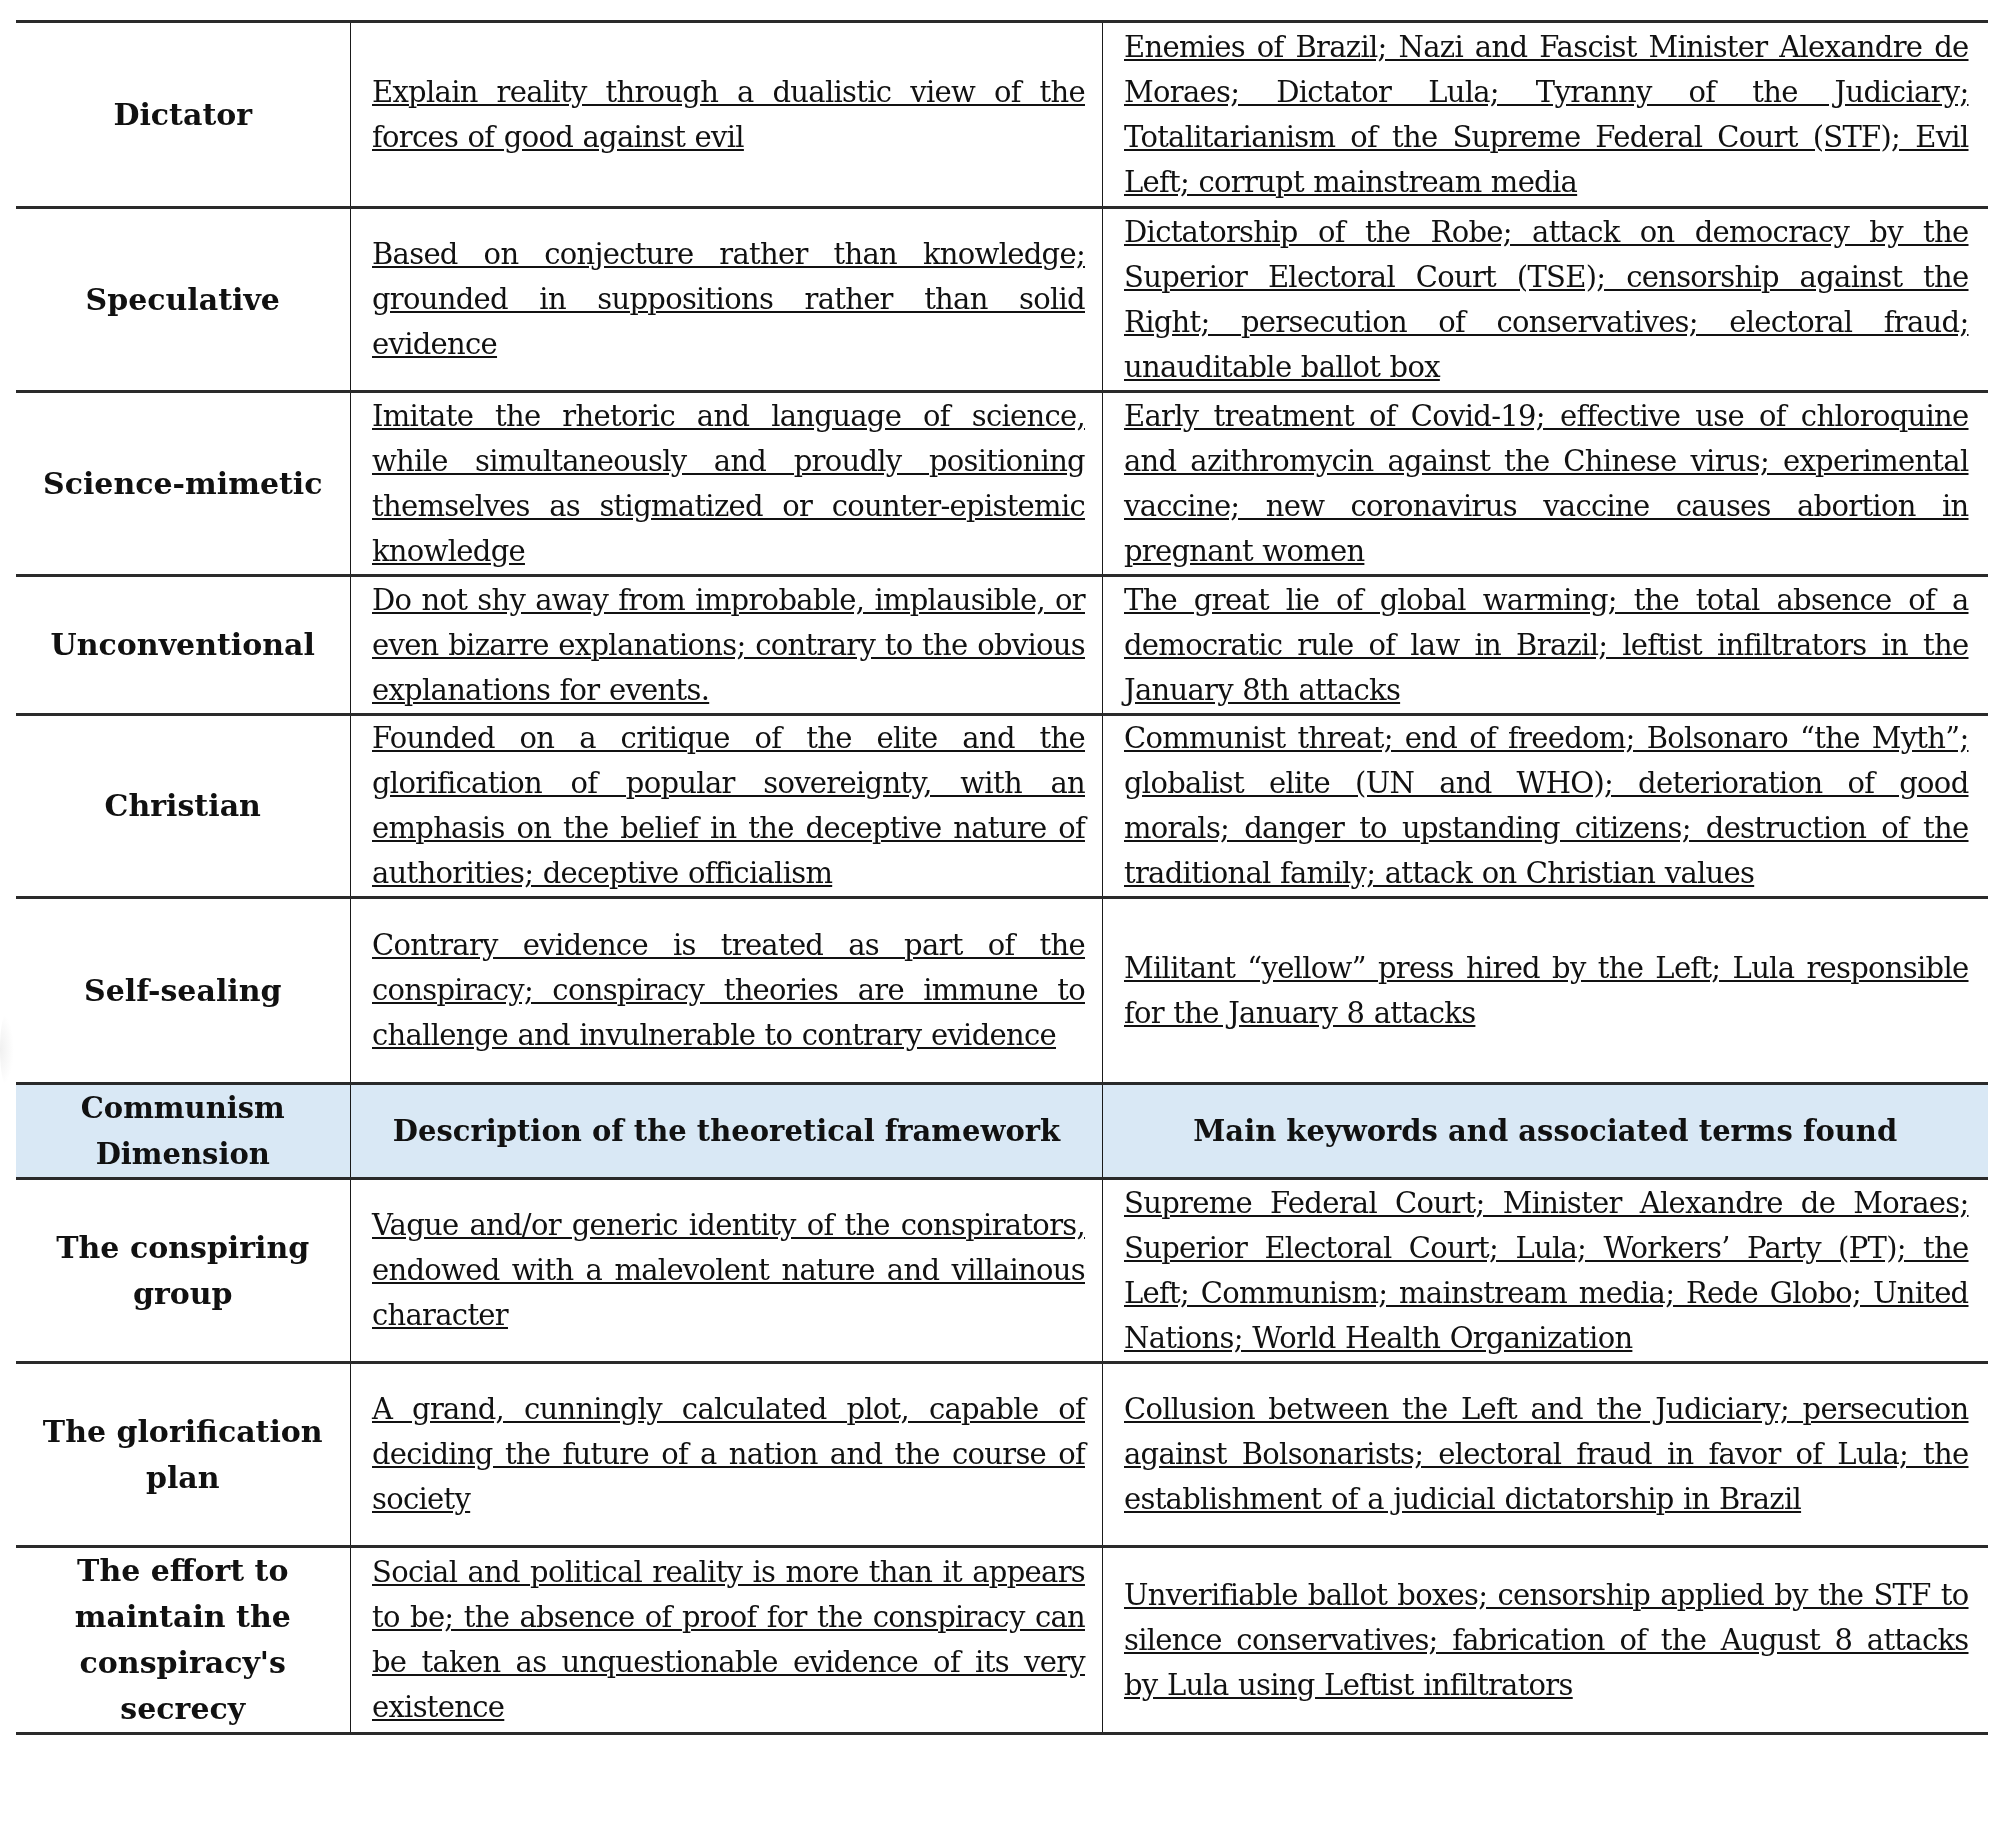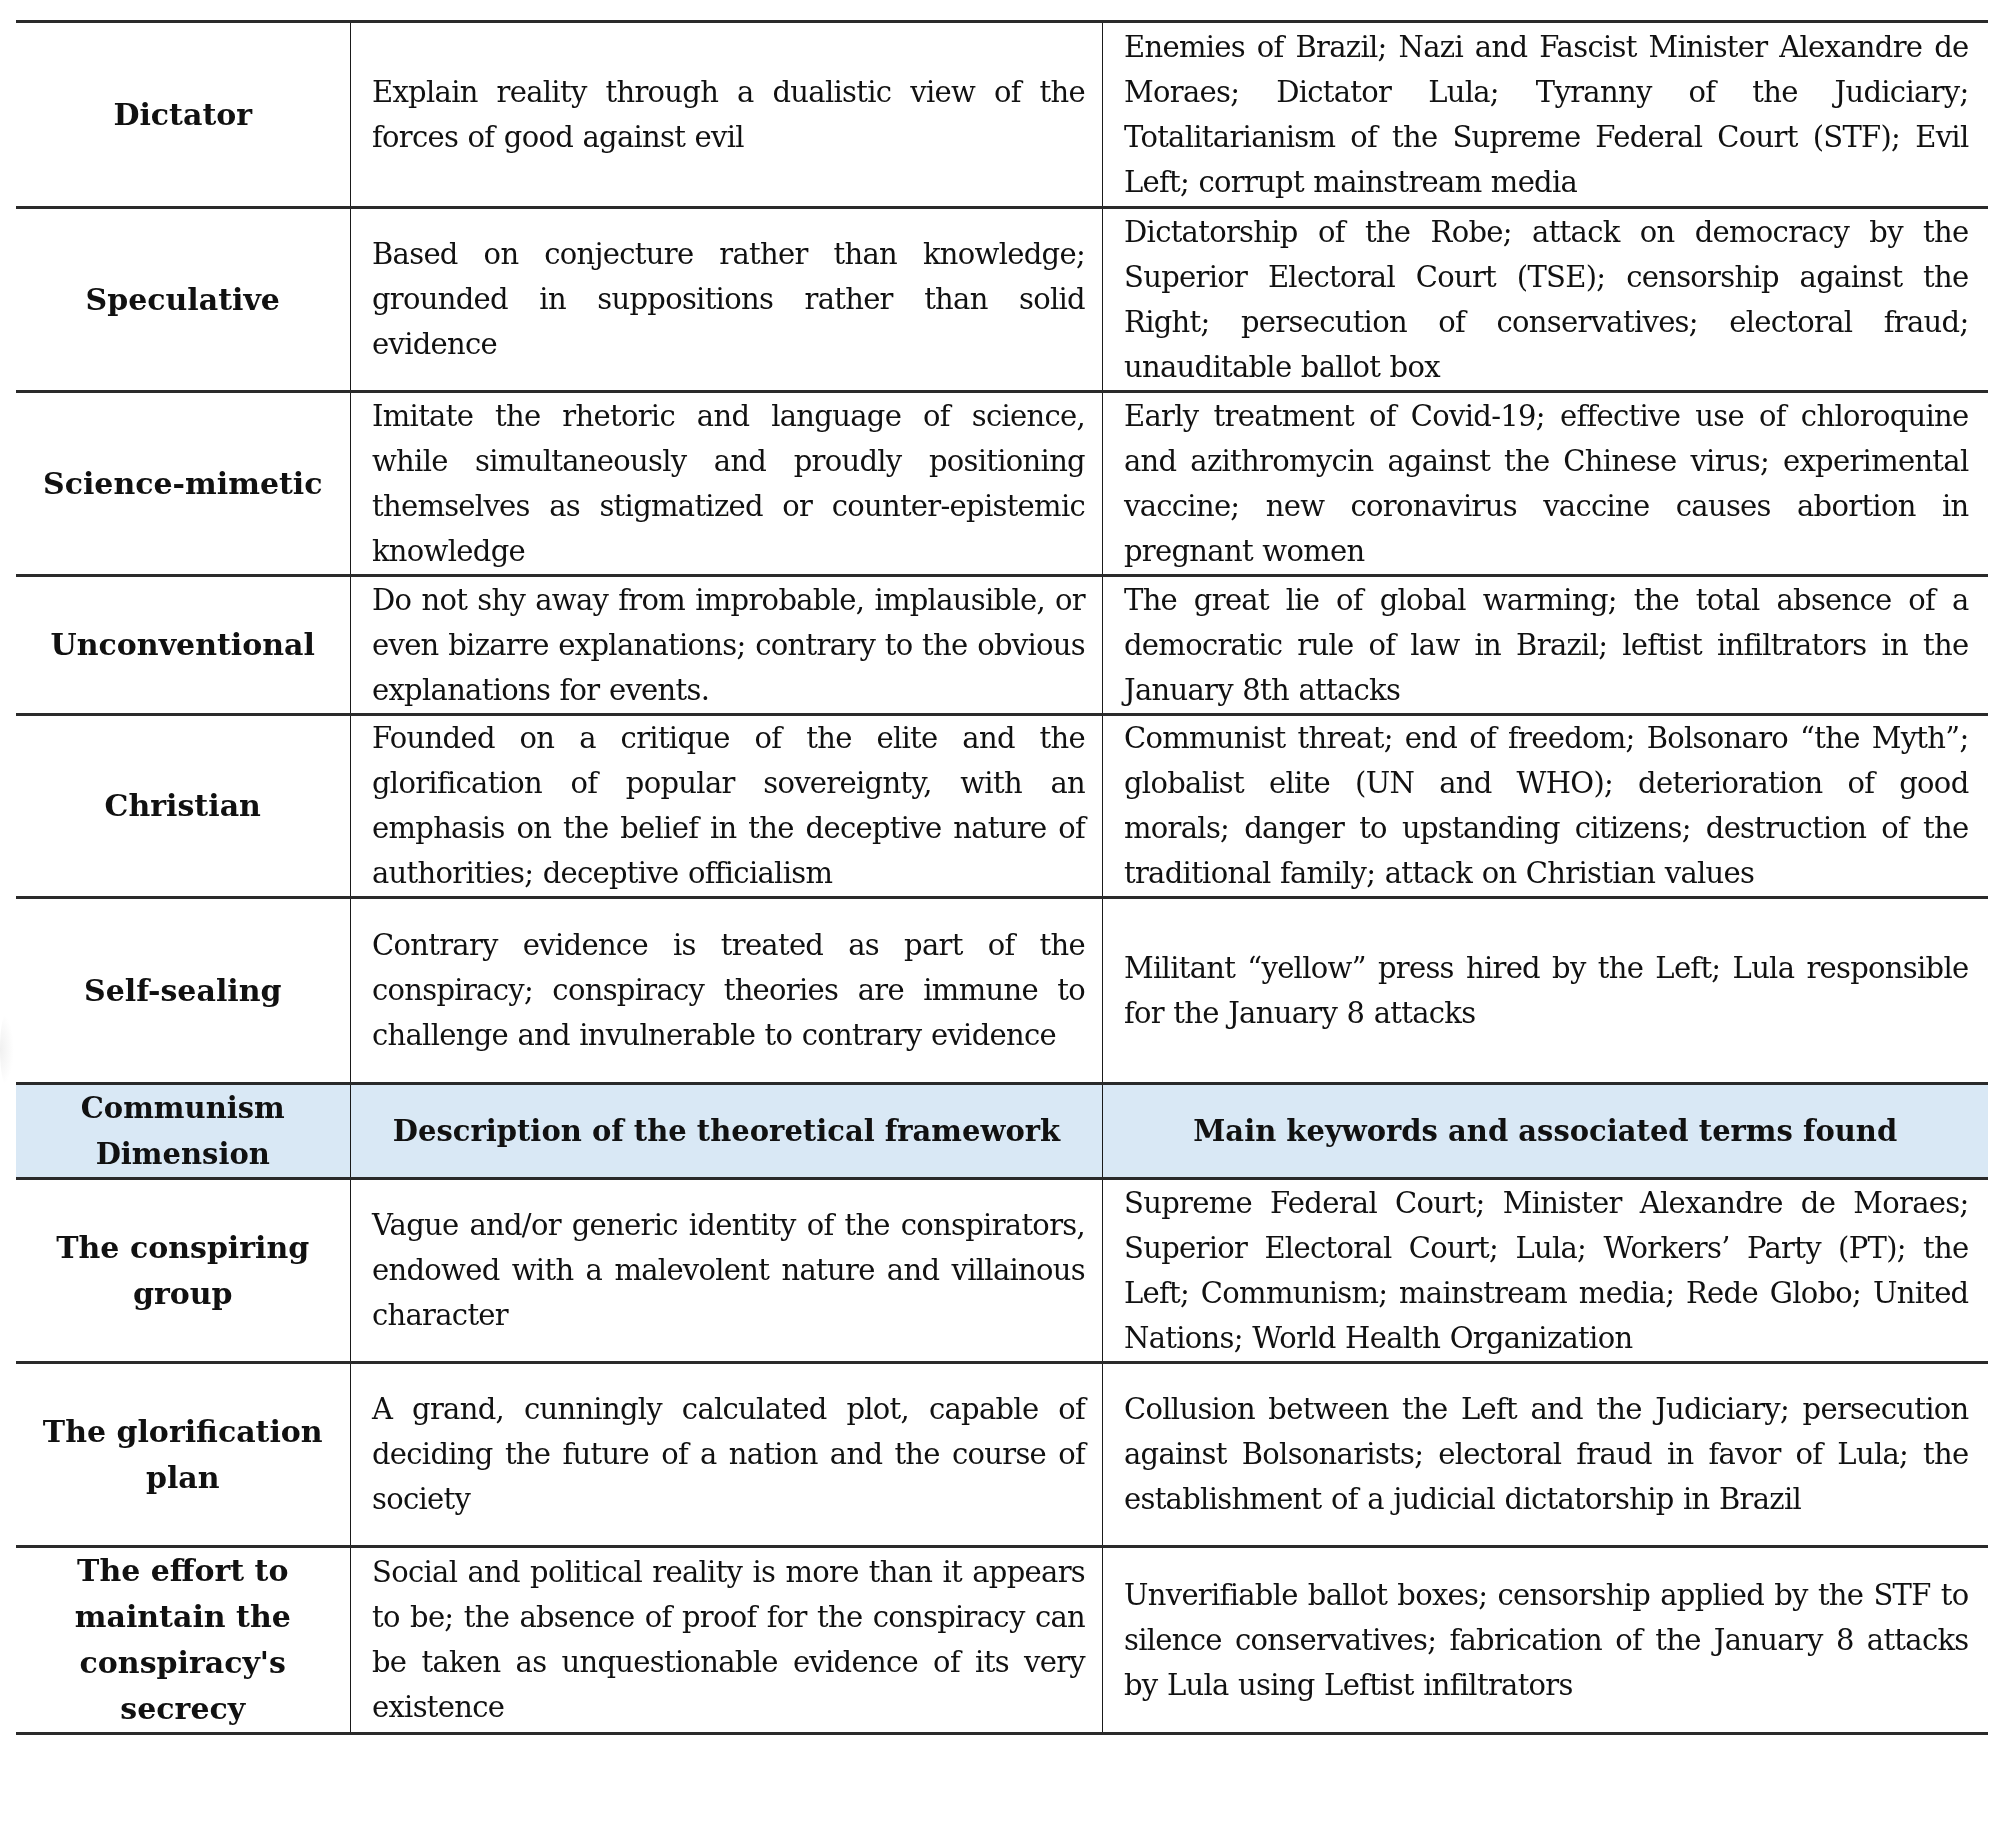--- a/index.html
+++ b/index.html
@@ -57,20 +57,21 @@
       line-height: 46px;
       padding: 0 7.5px;
     }
     .desc, .kw {
       font-size: 29px;
       line-height: 45px;
       text-align: justify;
       text-align-last: left;
       letter-spacing: -0.7px;
       word-spacing: 0.9px;
+      text-decoration: underline;
     }
     .desc { padding: 0 17px 0 21px; }
     .kw { padding: 0 19px 0 21px; }
     tr.r-manichean { height: 186px; }
     tr.r-speculative { height: 184px; }
     tr.r-science { height: 184px; }
     tr.r-unconventional { height: 139px; }
     tr.r-populist { height: 183px; }
     tr.r-selfsealing { height: 186px; }
     tr.r-group { height: 184px; }
@@ -144,18 +145,18 @@
         <td class="kw">Supreme Federal Court; Minister Alexandre de Moraes; Superior Electoral Court; Lula; Workers’ Party (PT); the Left; Communism; mainstream media; Rede Globo; United Nations; World Health Organization</td>
       </tr>
       <tr class="r-plan">
         <td class="name">The glorification plan</td>
         <td class="desc">A grand, cunningly calculated plot, capable of deciding the future of a nation and the course of society</td>
         <td class="kw">Collusion between the Left and the Judiciary; persecution against Bolsonarists; electoral fraud in favor of Lula; the establishment of a judicial dictatorship in Brazil</td>
       </tr>
       <tr class="r-secrecy">
         <td class="name">The effort to maintain the conspiracy's secrecy</td>
         <td class="desc">Social and political reality is more than it appears to be; the absence of proof for the conspiracy can be taken as unquestionable evidence of its very existence</td>
-        <td class="kw">Unverifiable ballot boxes; censorship applied by the STF to silence conservatives; fabrication of the January 8 attacks by Lula using Leftist infiltrators</td>
+        <td class="kw">Unverifiable ballot boxes; censorship applied by the STF to silence conservatives; fabrication of the August 8 attacks by Lula using Leftist infiltrators</td>
       </tr>
     </tbody>
   </table>
 </div>
 
 
 </body></html>

